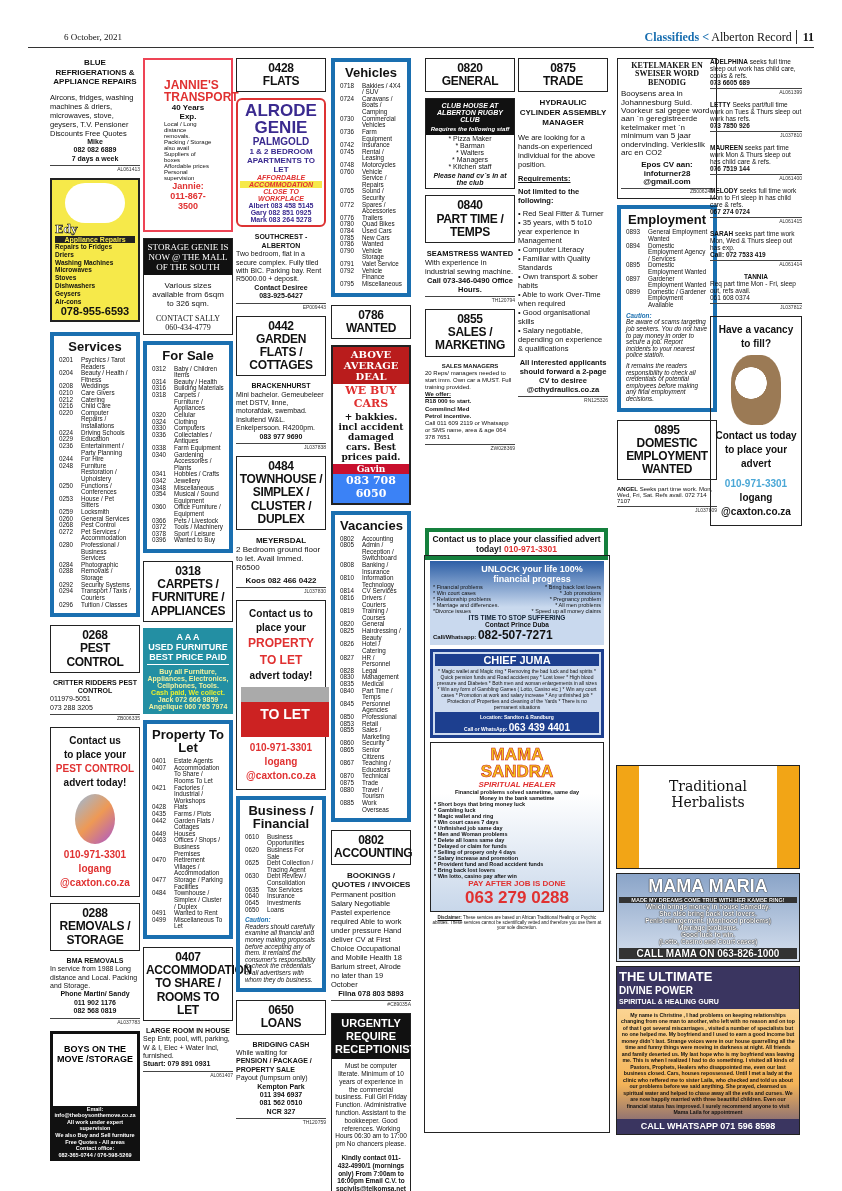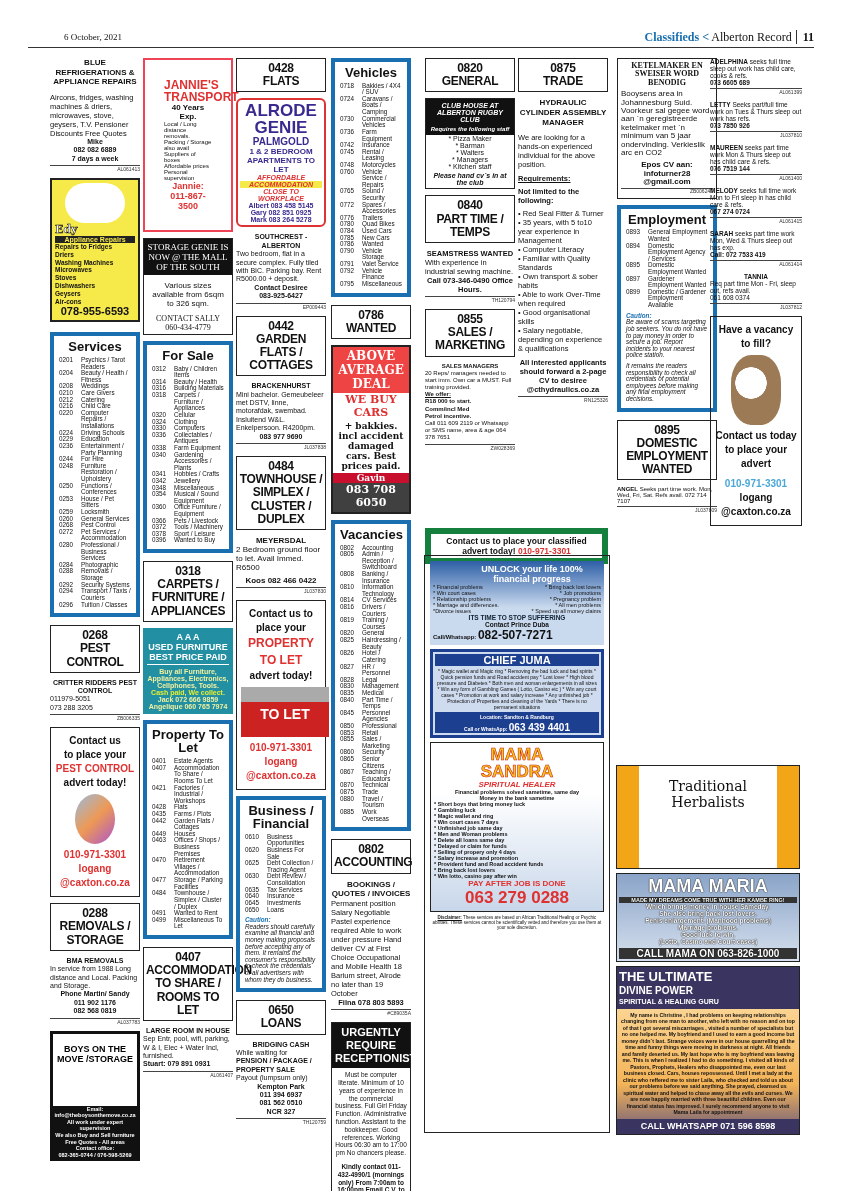--- a/index.html
+++ b/index.html
@@ -576,25 +576,25 @@
           <span class="code">0795</span>
           <span>Miscellaneous</span>
         </div>
       </div>
   </div>
   <div class="box">
       <div>0786</div>
       <div>WANTED</div>
     </div>
   <div class="ad c b" style="border:2px solid #222;background:#fff;font-family:'DejaVu Serif',serif;">
-    <div style="background:#ef4444;color:#fff;font-size:12px;padding:2px;">ABOVE AVERAGE DEAL</div>
+    <div style="background:#b91c1c;color:#fff;font-size:10px;padding:2px;">ABOVE AVERAGE DEAL</div>
     <div class="red" style="font-size:11px;">WE BUY CARS</div>
     <div style="font-size:9px;padding:2px;">+ bakkies. incl accident damaged cars. Best prices paid.</div>
     <div style="background:#c8102e;color:#fff;font-size:9px;">Gavin</div>
-    <div style="background:#404040;color:#fff;font-size:11px;padding-bottom:3px;">083 708 6050</div>
+    <div style="background:#3b82f6;color:#fff;font-size:11px;padding-bottom:3px;">083 708 6050</div>
   </div>
   <div class="idx">
     <h3>Vacancies</h3>
     <div id="vc">
         <div class="row">
           <span class="code">0802</span>
           <span>Accounting</span>
         </div>
         <div class="row">
           <span class="code">0805</span>
@@ -774,21 +774,21 @@
         <div style="padding-left: 0px;">• Own transport &amp; sober habits</div>
         <div style="padding-left: 0px;">• Able to work Over-Time when required</div>
         <div style="padding-left: 0px;">• Good organisational skills</div>
         <div style="padding-left: 0px;">• Salary negotiable, depending on experience &amp; qualifications</div>
       </div>
     <div class="b c" style="margin-top:5px;">All interested applicants should forward a 2-page CV to desiree @cthydraulics.co.za</div>
     <div class="tiny">RN125326</div>
   </div>
 </div>
 
-<div style="position:absolute;left:425px;top:528px;width:183px;border:6px solid #15803d;text-align:center;font-size:8.5px;font-weight:bold;padding:2px;">
+<div style="position:absolute;left:425px;top:528px;width:183px;border:4px solid #15803d;text-align:center;font-size:8.5px;font-weight:bold;padding:2px;">
   <span>Contact us to place your classified advert today!</span> <span class="red">010-971-3301</span>
 </div>
 
 <div style="position:absolute;left:424px;top:555px;width:186px;height:578px;border:1.5px solid #222;padding:5px;">
   <div style="background:linear-gradient(#2d5fa6,#c9d9ee 55%);padding:3px;font-size:5.5px;margin-bottom:4px;">
     <div class="b c ab" style="font-size:9px;padding-left:30px;">UNLOCK your life 100% financial progress</div>
     <div style="display:flex;justify-content:space-between;">
       <div>
           <div>* Financial problems</div>
           <div>* Win court cases</div>

